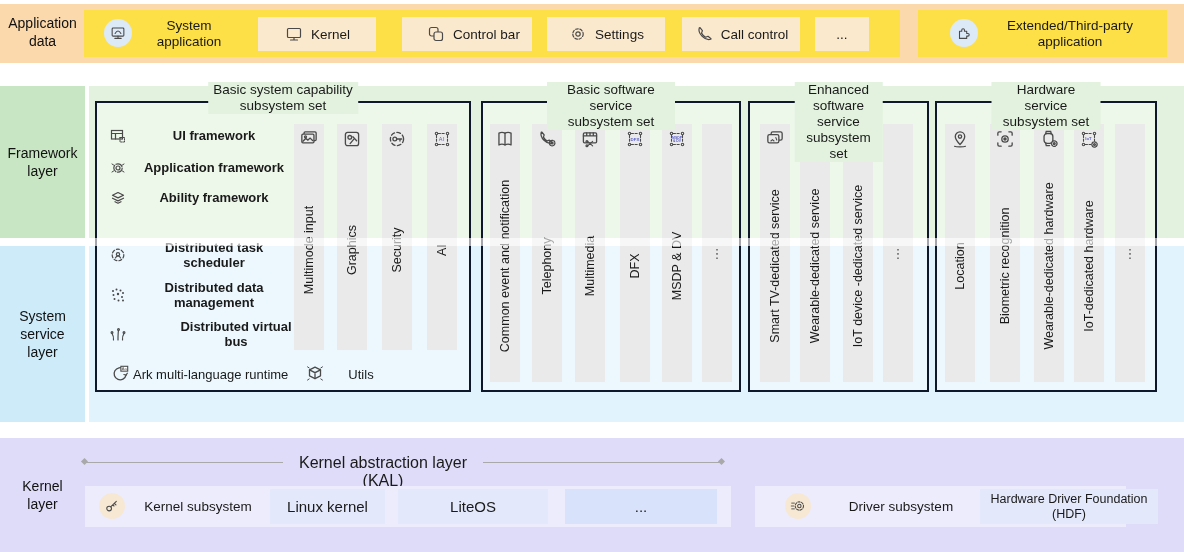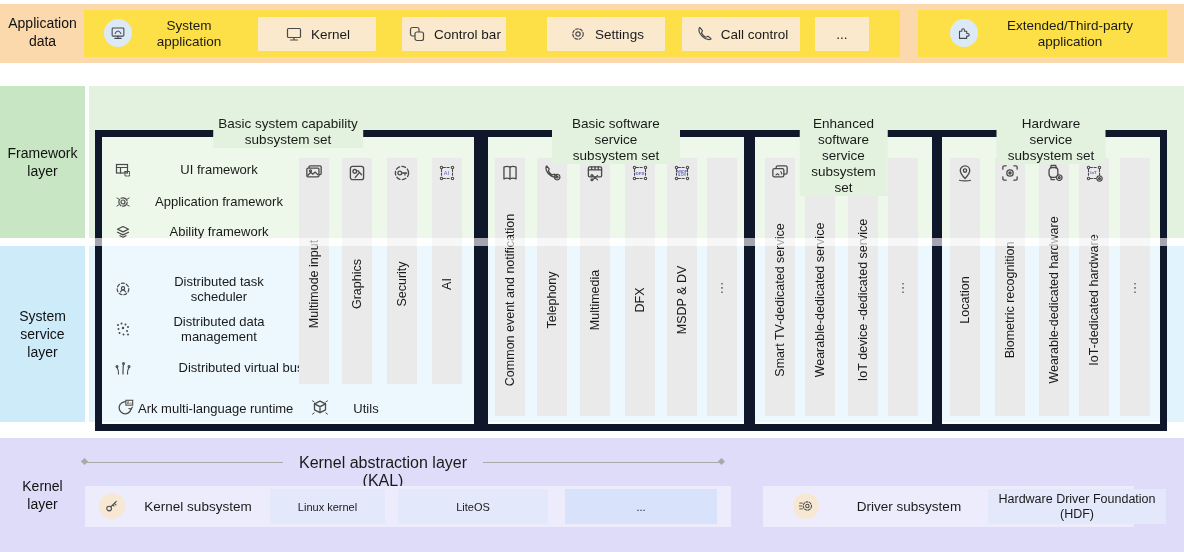--- a/index.html
+++ b/index.html
@@ -17,42 +17,42 @@
   .circle{position:absolute;border-radius:50%;display:flex;align-items:center;justify-content:center;}
   .c-blue{background:#DCE9F7;}
   .c-sand{background:#F6E8D3;}
   
   .strip-fw{top:86px;left:0;width:85px;height:152px;background:#C9E6C4;position:absolute;}
   .band-fw{top:86px;left:89px;right:0;height:152px;background:#E2F2DE;position:absolute;}
   .strip-ss{top:246px;left:0;width:85px;height:176px;background:#CEEBFA;position:absolute;}
   .band-ss{top:246px;left:89px;right:0;height:176px;background:#E1F4FD;position:absolute;}
   .mid-stripe{position:absolute;top:238px;left:89px;right:0;height:8px;background:rgba(255,255,255,.62);z-index:5;pointer-events:none;}
   
-  .setbox{position:absolute;top:130px;height:287px;background:rgba(255,255,255,.38);border:7px solid #0f172a;}
+  .setbox{position:absolute;top:101px;height:287px;background:rgba(255,255,255,.38);border:2px solid #0f172a;}
   .set-title{position:absolute;top:-21px;left:50%;transform:translateX(-50%);background:#E2F2DE;
              white-space:pre-line;text-align:center;font-size:13.5px;line-height:16px;padding:0 5px;z-index:2;}
   .col{position:absolute;top:21px;width:30px;height:258px;background:#EAEAEA;}
   .col-short{height:226px;}
   .col .ic{position:absolute;top:4px;left:50%;transform:translateX(-50%);}
   .vlabel{position:absolute;left:50%;top:calc(50% + 13px);transform:translate(-50%,-50%) rotate(180deg);
           writing-mode:vertical-rl;font-size:12.5px;white-space:nowrap;color:#1a1a1a;}
   .vdots{position:absolute;left:50%;top:50%;transform:translate(-50%,-50%);font-size:13px;color:#555;}
   
-  .b1row{position:absolute;left:10px;width:192px;display:flex;align-items:center;}
+  .b1row{position:absolute;left:10px;width:192px;display:flex;align-items:center;font-weight:bold;}
   .b1row .ic{flex:0 0 22px;}
   .b1label{flex:1;text-align:center;font-size:13px;line-height:15.5px;white-space:pre-line;}
   .arkrow{position:absolute;left:12px;top:258px;height:26px;display:flex;align-items:center;font-size:13px;}
   
   .band-kernel{top:438px;height:114px;background:#DEDCF8;}
   .kal-label{position:absolute;top:454px;left:283px;width:200px;text-align:center;font-size:16px;}
   .kal-line{position:absolute;top:462px;border-top:1px solid #A9A9A9;}
   .kal-dot{position:absolute;top:459px;width:5px;height:5px;background:#A9A9A9;transform:rotate(45deg);}
   .kbox{position:absolute;top:486px;height:41px;background:#EDECFC;}
   .kitem{position:absolute;top:3px;height:35px;background:#E3E8FB;display:flex;align-items:center;
-         justify-content:center;font-size:11px;text-align:center;}
+         justify-content:center;font-size:15px;text-align:center;}
   .klabel{position:absolute;top:0;height:41px;display:flex;align-items:center;justify-content:center;
           font-size:13.5px;}
   .ic{display:inline-block;width:22px;height:22px;}
   .ic svg{width:100%;height:100%;display:block;}
   .ic18{width:18px;height:18px;}
   .ic20{width:20px;height:20px;}
   .hd{font-size:13.5px;line-height:16px;text-align:center;}
 </style>
 </head>
 <body>
@@ -81,21 +81,21 @@
       <span class="ic ic20">
           <svg viewBox="0 0 20 20">
             <g fill="none" stroke="#4A4A4A" stroke-width="1.2" stroke-linecap="round">
               <rect x="3.5" y="4.5" width="13" height="9" rx="1"></rect>
               <path d="M10 13.5v2.5M6.5 16h7"></path>
             </g>
           </svg>
         </span>
       <span>Kernel</span>
     </div>
-    <div class="appitem" style="left:318px;width:104px;">
+    <div class="appitem" style="left:318px;width:118px;padding-left:12px;">
       <span class="ic ic20">
           <svg viewBox="0 0 20 20">
             <g fill="none" stroke="#4A4A4A" stroke-width="1.2" stroke-linecap="round">
               <rect x="3.5" y="3.5" width="8.5" height="8.5" rx="2"></rect>
               <rect x="8" y="8" width="8.5" height="8.5" rx="2" fill="#FBE9CE"></rect>
             </g>
           </svg>
         </span>
       <span>Control bar</span>
     </div>
@@ -532,21 +532,21 @@
             </g>
           </svg>
         </span>
     </span>
     <div class="klabel" style="left:48px;width:130px;">Kernel subsystem</div>
     <div class="kitem" style="left:185px;width:115px;">Linux kernel</div>
     <div class="kitem" style="left:313px;width:150px;">LiteOS</div>
     <div class="kitem" style="left:480px;width:152px;background:#D8E2FA;">...</div>
   </div>
 
-  <div class="kbox" style="left:755px;width:371px;margin-left:8px;">
+  <div class="kbox" style="left:755px;width:371px;">
     <span class="circle c-sand" style="left:30px;top:7px;width:26px;height:26px;">
       <span class="ic ic18">
           <svg viewBox="0 0 20 20">
             <g fill="none" stroke="#4A4A4A" stroke-width="1.2" stroke-linecap="round">
               <circle cx="11.5" cy="10" r="4.6" stroke-dasharray="2.4 1.5"></circle>
               <circle cx="11.5" cy="10" r="1.9"></circle>
               <path d="M3 6.8h3M2.5 10h2.8M3 13.2h3" stroke-width="1"></path>
             </g>
           </svg>
         </span>

